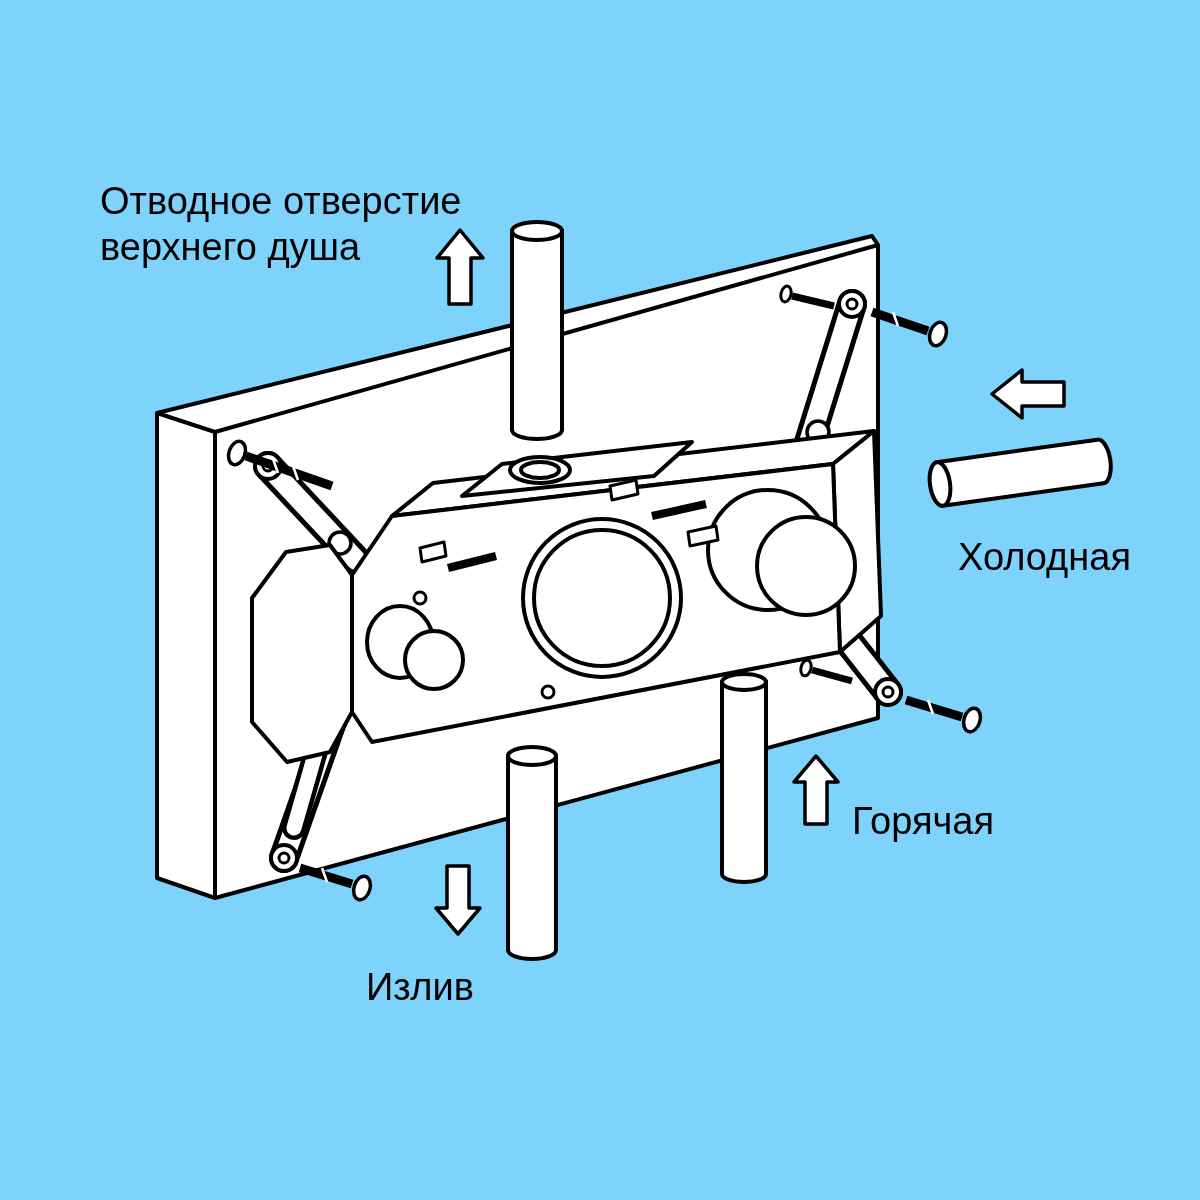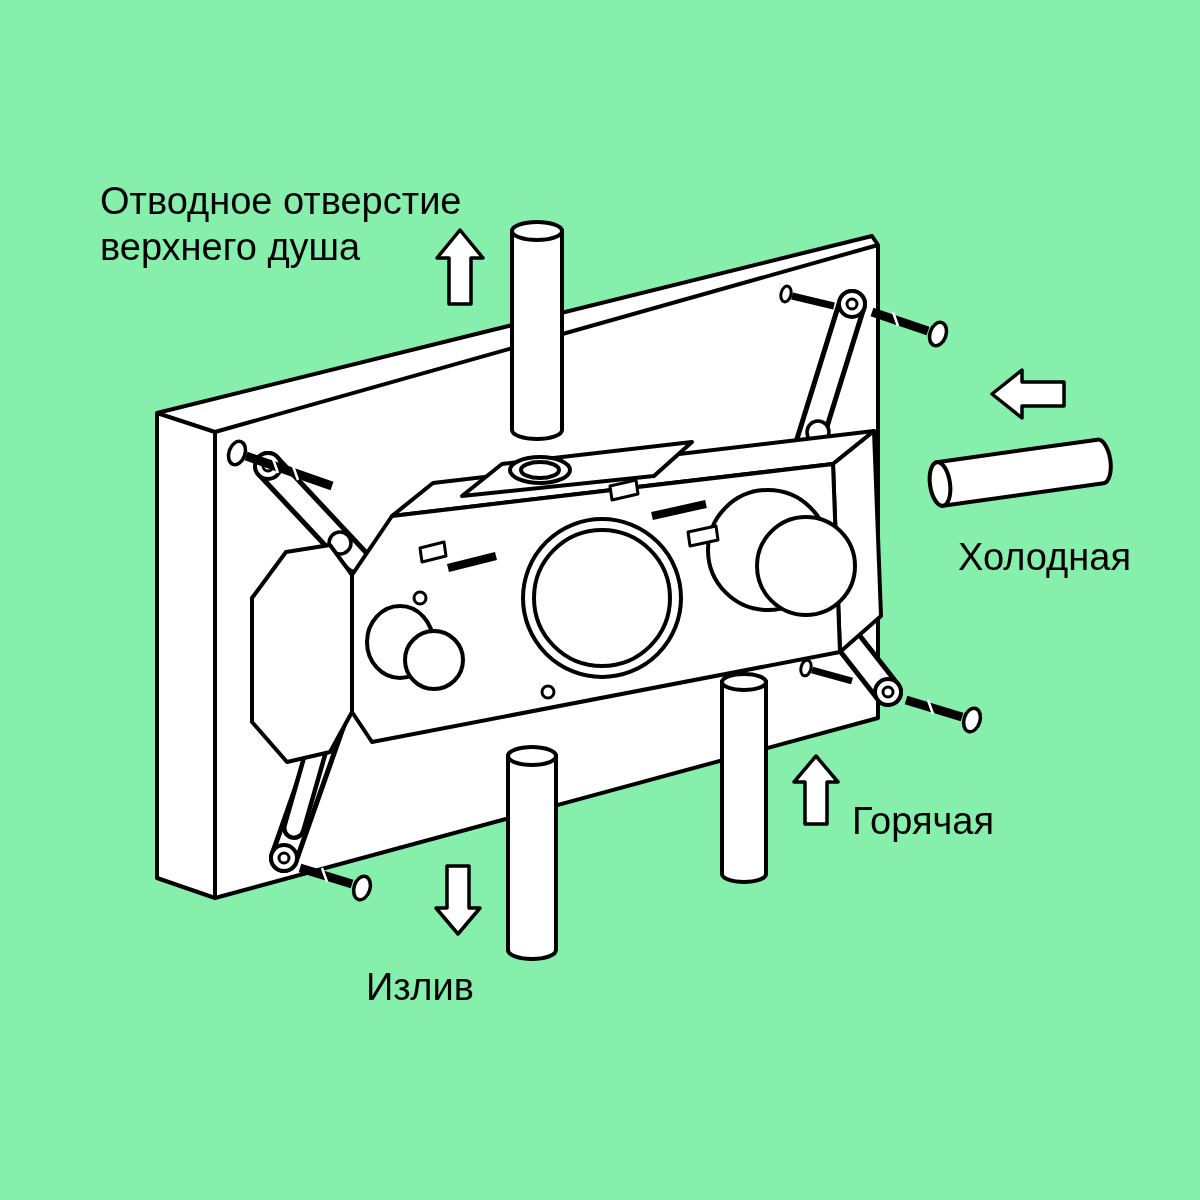--- a/index.html
+++ b/index.html
@@ -5,21 +5,21 @@
   html, body {
     margin: 0;
     padding: 0;
     background: #ffffff;
     font-family: "Liberation Sans", sans-serif;
   }
   .canvas {
     position: relative;
     width: 1200px;
     height: 1200px;
-    background: #86efac;
+    background: #7dd3fc;
     overflow: hidden;
   }
   svg {
     display: block;
   }
   text {
     fill: #000000;
     font-family: "Liberation Sans", sans-serif;
     font-size: 38px;
   }

